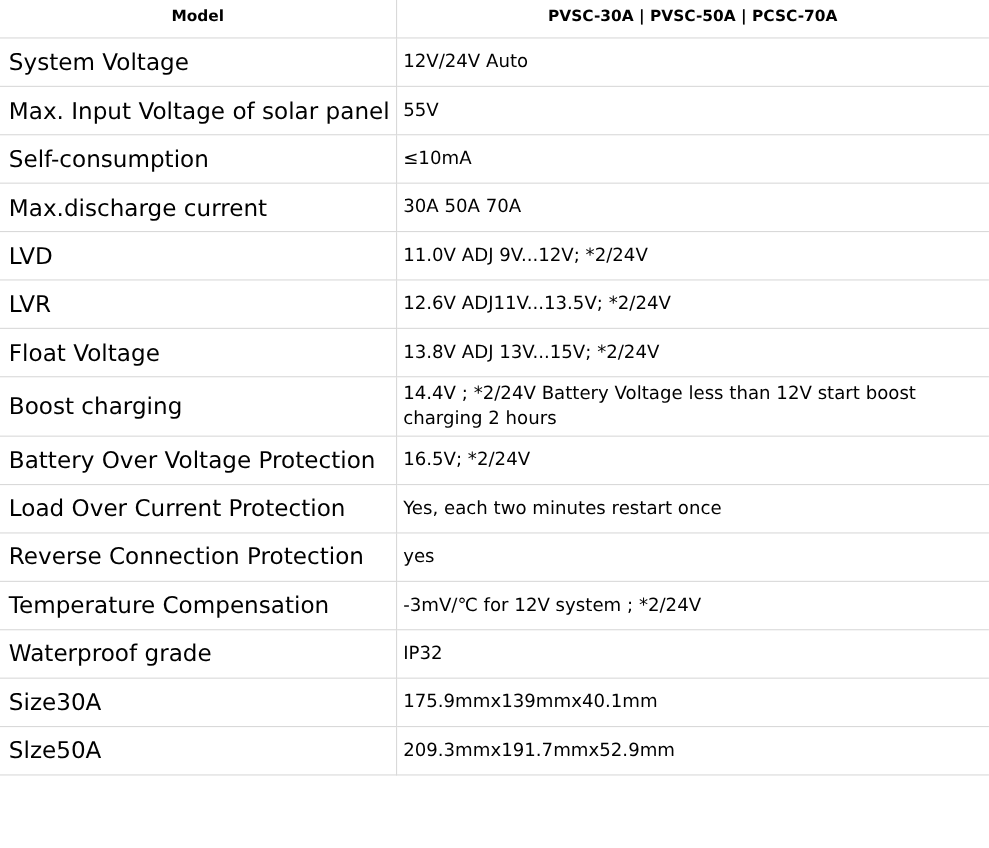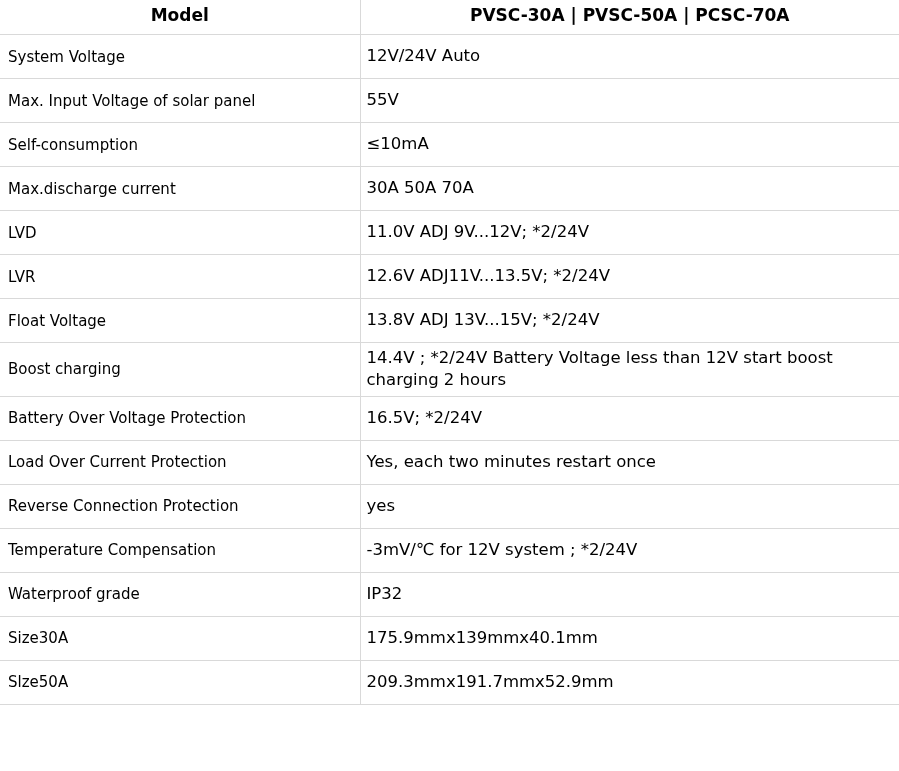--- a/index.html
+++ b/index.html
@@ -24,30 +24,30 @@
 
   .spec-table th,
   .spec-table td {
     border-bottom: 1px solid #d9d9d9;
     padding: 0;
     vertical-align: middle;
   }
   .spec-table th.label-head,
   .spec-table th.value-head {
     font-weight: bold;
-    font-size: 17px;
+    font-size: 14px;
     text-align: center;
     height: 30px;
     padding-bottom: 4px;
     border-bottom: 1px solid #d9d9d9;
   }
   .spec-table td.label-cell {
     text-align: left;
     padding-left: 8px;
-    font-size: 15px;
+    font-size: 21px;
     border-right: 1px solid #d9d9d9;
     height: 35px;
   }
   .spec-table td.value-cell {
     font-size: 16.5px;
     height: 35px;
     padding: 4px 6px;
     line-height: 1.35;
   }
   .spec-table th.label-head {

